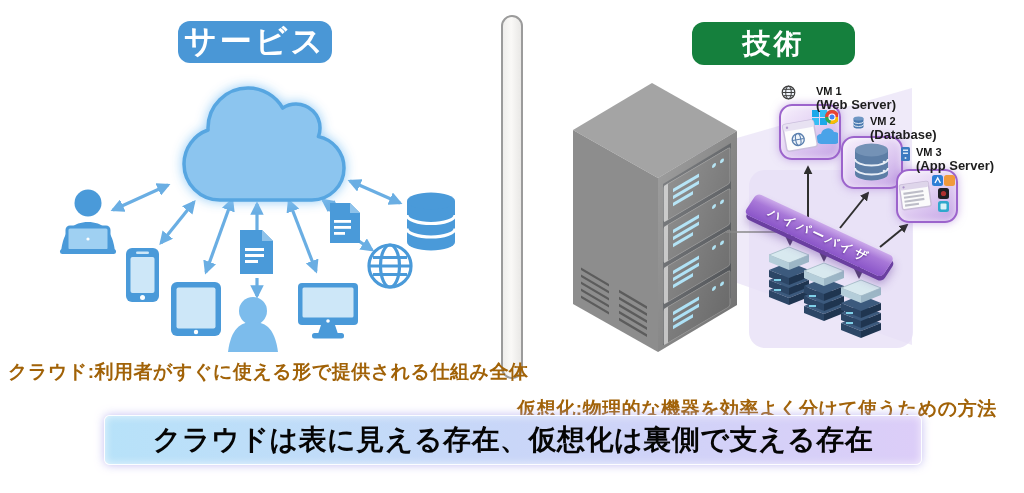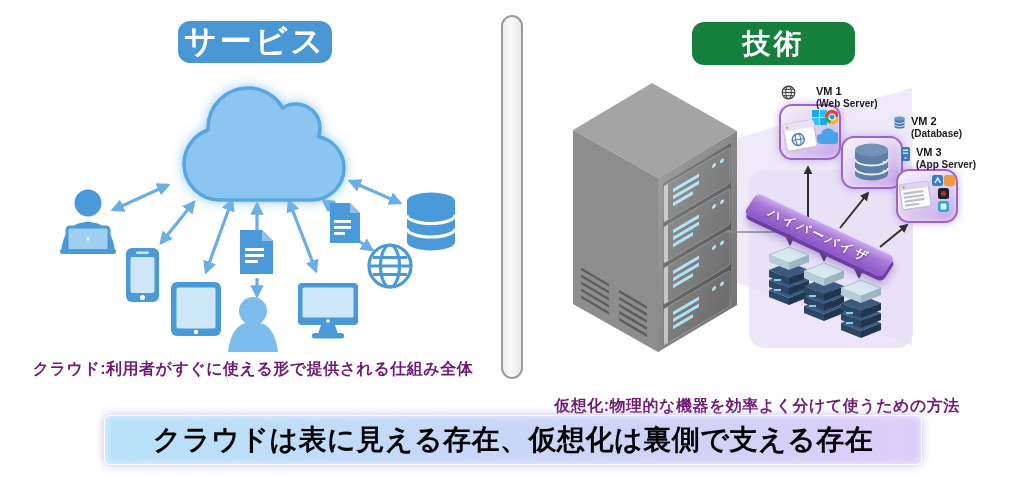--- a/index.html
+++ b/index.html
@@ -17,21 +17,21 @@
   .badge.tech{left:692px;top:22px;width:163px;height:43px;background:#15803d;font-size:28px;}
   
   .divider{
     position:absolute;left:501px;top:15px;width:22px;height:364px;border-radius:12px;
     background:linear-gradient(90deg,#efeeec,#faf9f7 45%,#e9e8e6);
     border:2px solid #9b9b9b;box-sizing:border-box;
   }
   
   .caption{
     position:absolute;top:359px;width:490px;text-align:center;
-    font-size:16px;font-weight:700;color:#701a75;letter-spacing:.5px;white-space:nowrap;
+    font-size:19px;font-weight:700;color:#a16207;letter-spacing:.5px;white-space:nowrap;
   }
   .caption.left{left:8px;}
   .caption.right{left:512px;margin-top:37px;}
   
   .banner{
     position:absolute;left:104px;top:415px;width:816px;height:48px;border-radius:6px;
     background:linear-gradient(90deg,#b7e2f9 0%,#c9d6f8 50%,#dccdf8 100%);
     border:1px solid rgba(255,255,255,.95);
     box-shadow:0 0 10px rgba(176,168,238,.75), inset 0 0 8px rgba(255,255,255,.7);
     display:flex;align-items:center;justify-content:center;
@@ -43,23 +43,23 @@
     background:linear-gradient(145deg,#f7f1fc 0%,#e4d3f4 45%,#c4a3e5 100%);
     box-shadow:0 0 8px rgba(160,110,210,.5), inset 0 0 6px rgba(255,255,255,.65);
   }
   .vmbox.v1{left:779px;top:104px;width:62px;height:56px;}
   .vmbox.v2{left:841px;top:136px;width:62px;height:53px;}
   .vmbox.v3{left:896px;top:169px;width:62px;height:54px;}
   
   .vm-label{position:absolute;display:flex;gap:4px;align-items:flex-start;}
   .vm-label .txt{display:flex;flex-direction:column;line-height:1.15;}
   .vm-label .nm{font-size:11px;font-weight:800;color:#161616;white-space:nowrap;}
-  .vm-label .rl{font-size:10px;font-weight:700;color:#1d1d1d;white-space:nowrap;}
+  .vm-label .rl{font-size:13px;font-weight:700;color:#1d1d1d;white-space:nowrap;}
   .vm-label.l1{left:781px;top:85px;gap:20px;}
-  .vm-label.l2{left:892px;top:115px;}
+  .vm-label.l2{left:851px;top:115px;}
   .vm-label.l3{left:899px;top:146px;}
   
   .hyperbar{
     position:absolute;left:757px;top:193px;width:152px;height:24px;
     transform:rotate(25deg) skewX(-8deg);transform-origin:0 0;
     background:linear-gradient(180deg,#cba9ea 0%,#a878d8 35%,#8a55c8 100%);
     border-radius:5px;
     box-shadow:3px 4px 0 #6a3fa0, 5px 7px 10px rgba(106,63,160,.45);
     display:flex;align-items:center;justify-content:center;
     color:#fff;font-size:12.5px;font-weight:700;letter-spacing:3px;white-space:nowrap;

